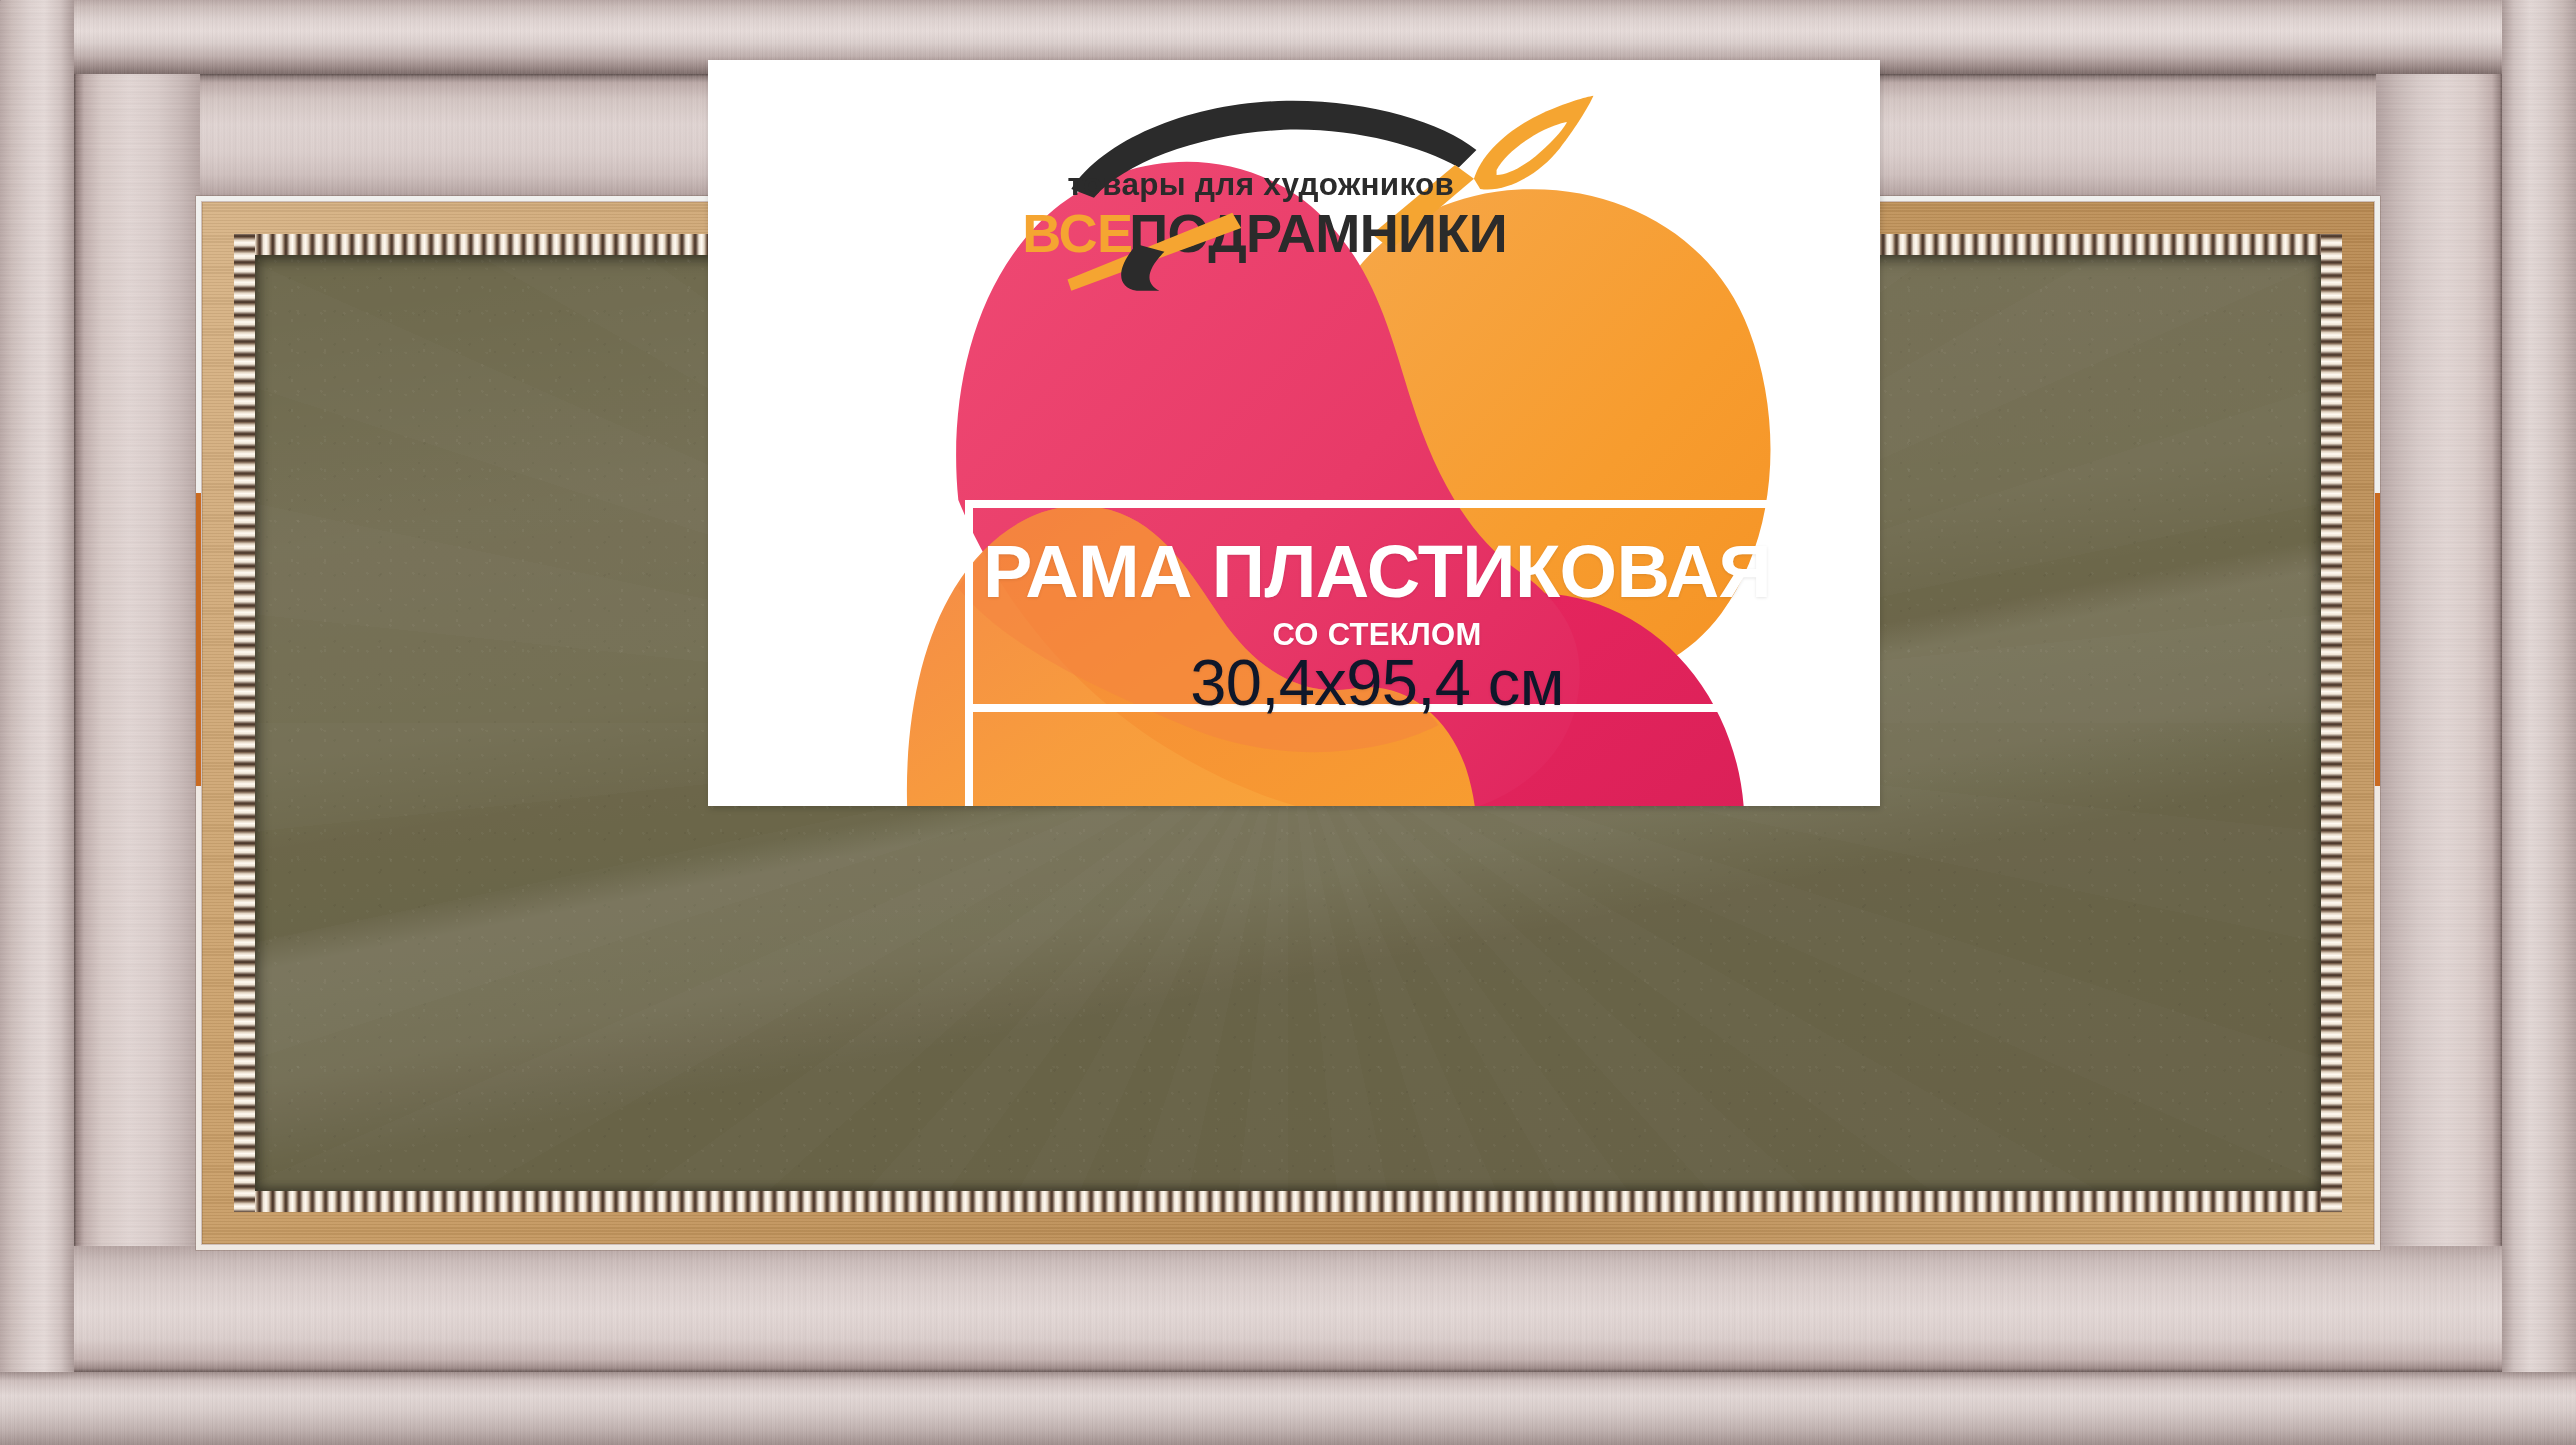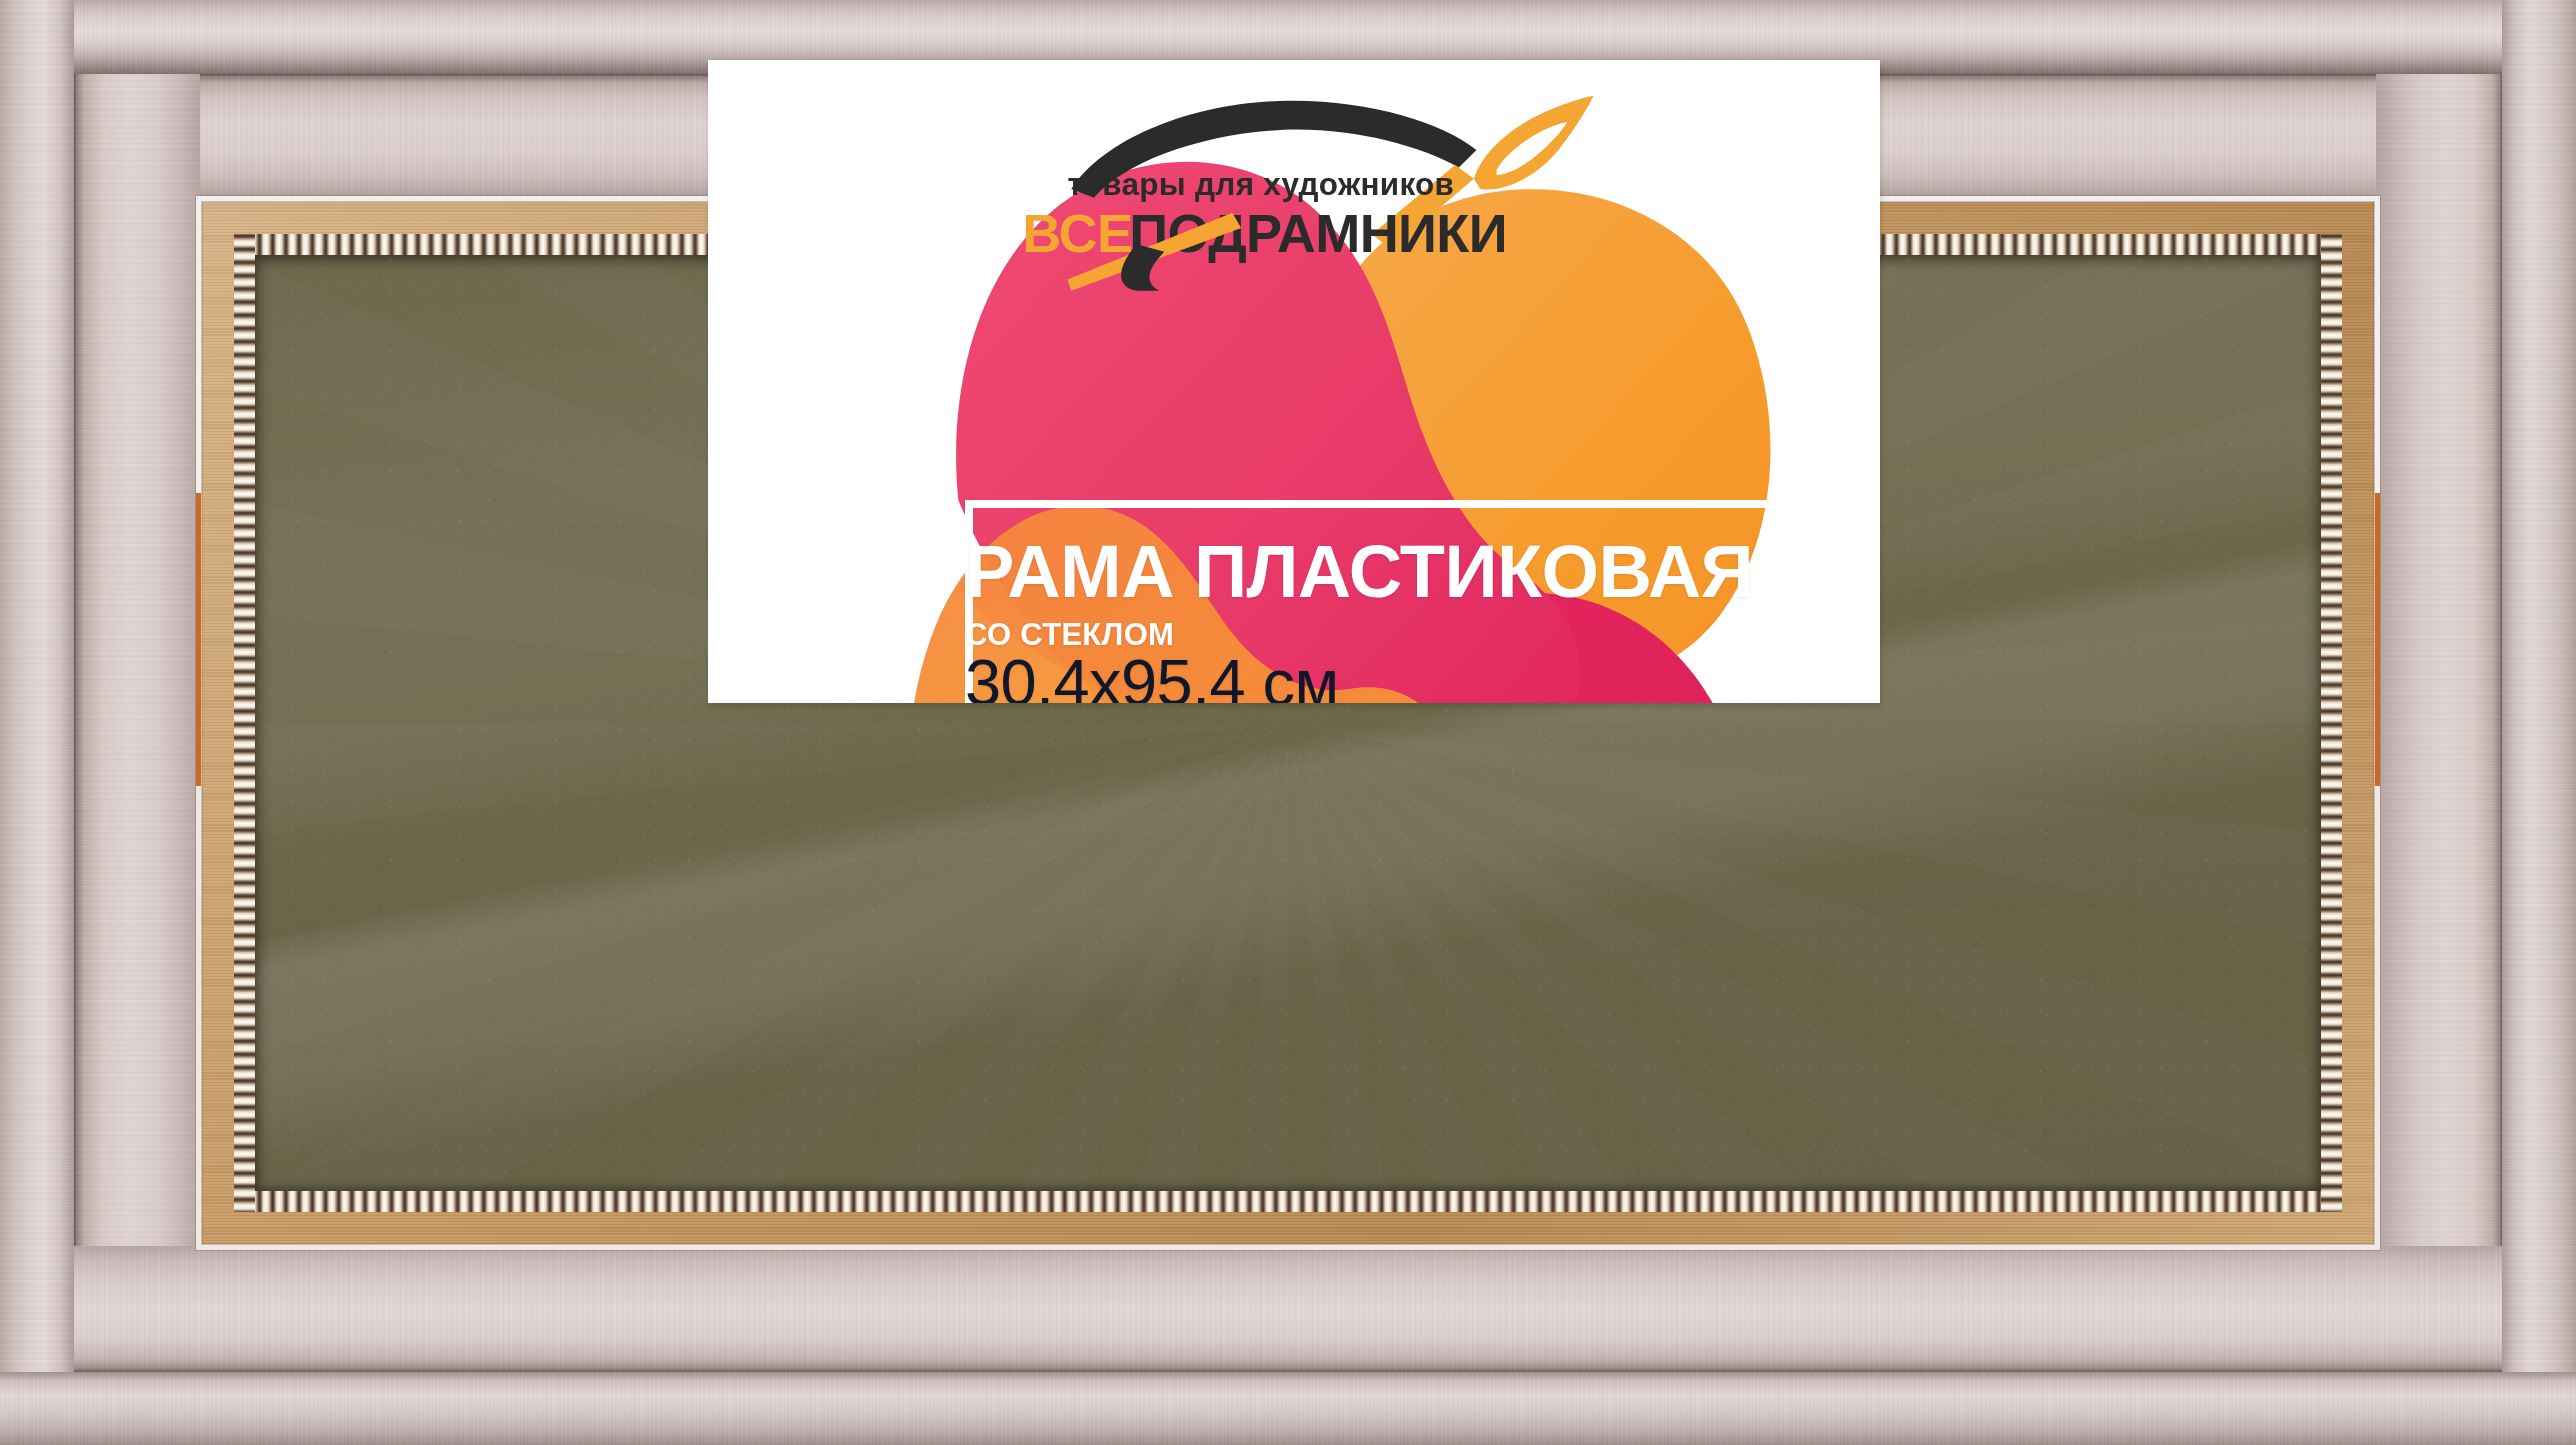--- a/index.html
+++ b/index.html
@@ -230,21 +230,21 @@
       inset 0 -3.8px 10px rgba(0,0,0,.18),
       inset 6.3px 0 11.3px rgba(0,0,0,.16),
       inset -6.3px 0 11.3px rgba(0,0,0,.16);
     pointer-events: none;
   }
 
   
   #product-label {
     position: absolute;
     left: 708px; top: 60px;
-    width: 1172px; height: 643px;
+    width: 1172px; height: 746px;
     background: #ffffff;
     overflow: hidden;
     box-shadow: 1.3px 2.5px 6.3px rgba(0,0,0,.18);
   }
   #label-blobs { position: absolute; inset: 0; }
 
   
   #brand-logo {
     position: absolute; left: 0; top: 22.6px;
     width: 100%; height: 226px;
@@ -267,21 +267,21 @@
   }
   #size-box::before{
     content:""; position:absolute; left:-8.2px; right:-8.2px; top:-8.2px;
     height:8.2px; background:#ffffff;
   }
 
   .label-text-stack {
     position: absolute; left: 257px; top: 440px;
     width: 824px; height: 378px;
     display: flex; flex-direction: column;
-    align-items: flex-start; justify-content: flex-start;
+    align-items: center; justify-content: flex-start;
     pointer-events: none;
   }
   #title-main {
     margin-top: 36px;
     font-size: 74px; font-weight: 700; color: #ffffff;
     letter-spacing: -0.6px; line-height: .98;
     text-shadow: 0 1.3px 3.1px rgba(0,0,0,.10);
     white-space: nowrap;
   }
   #title-sub {

